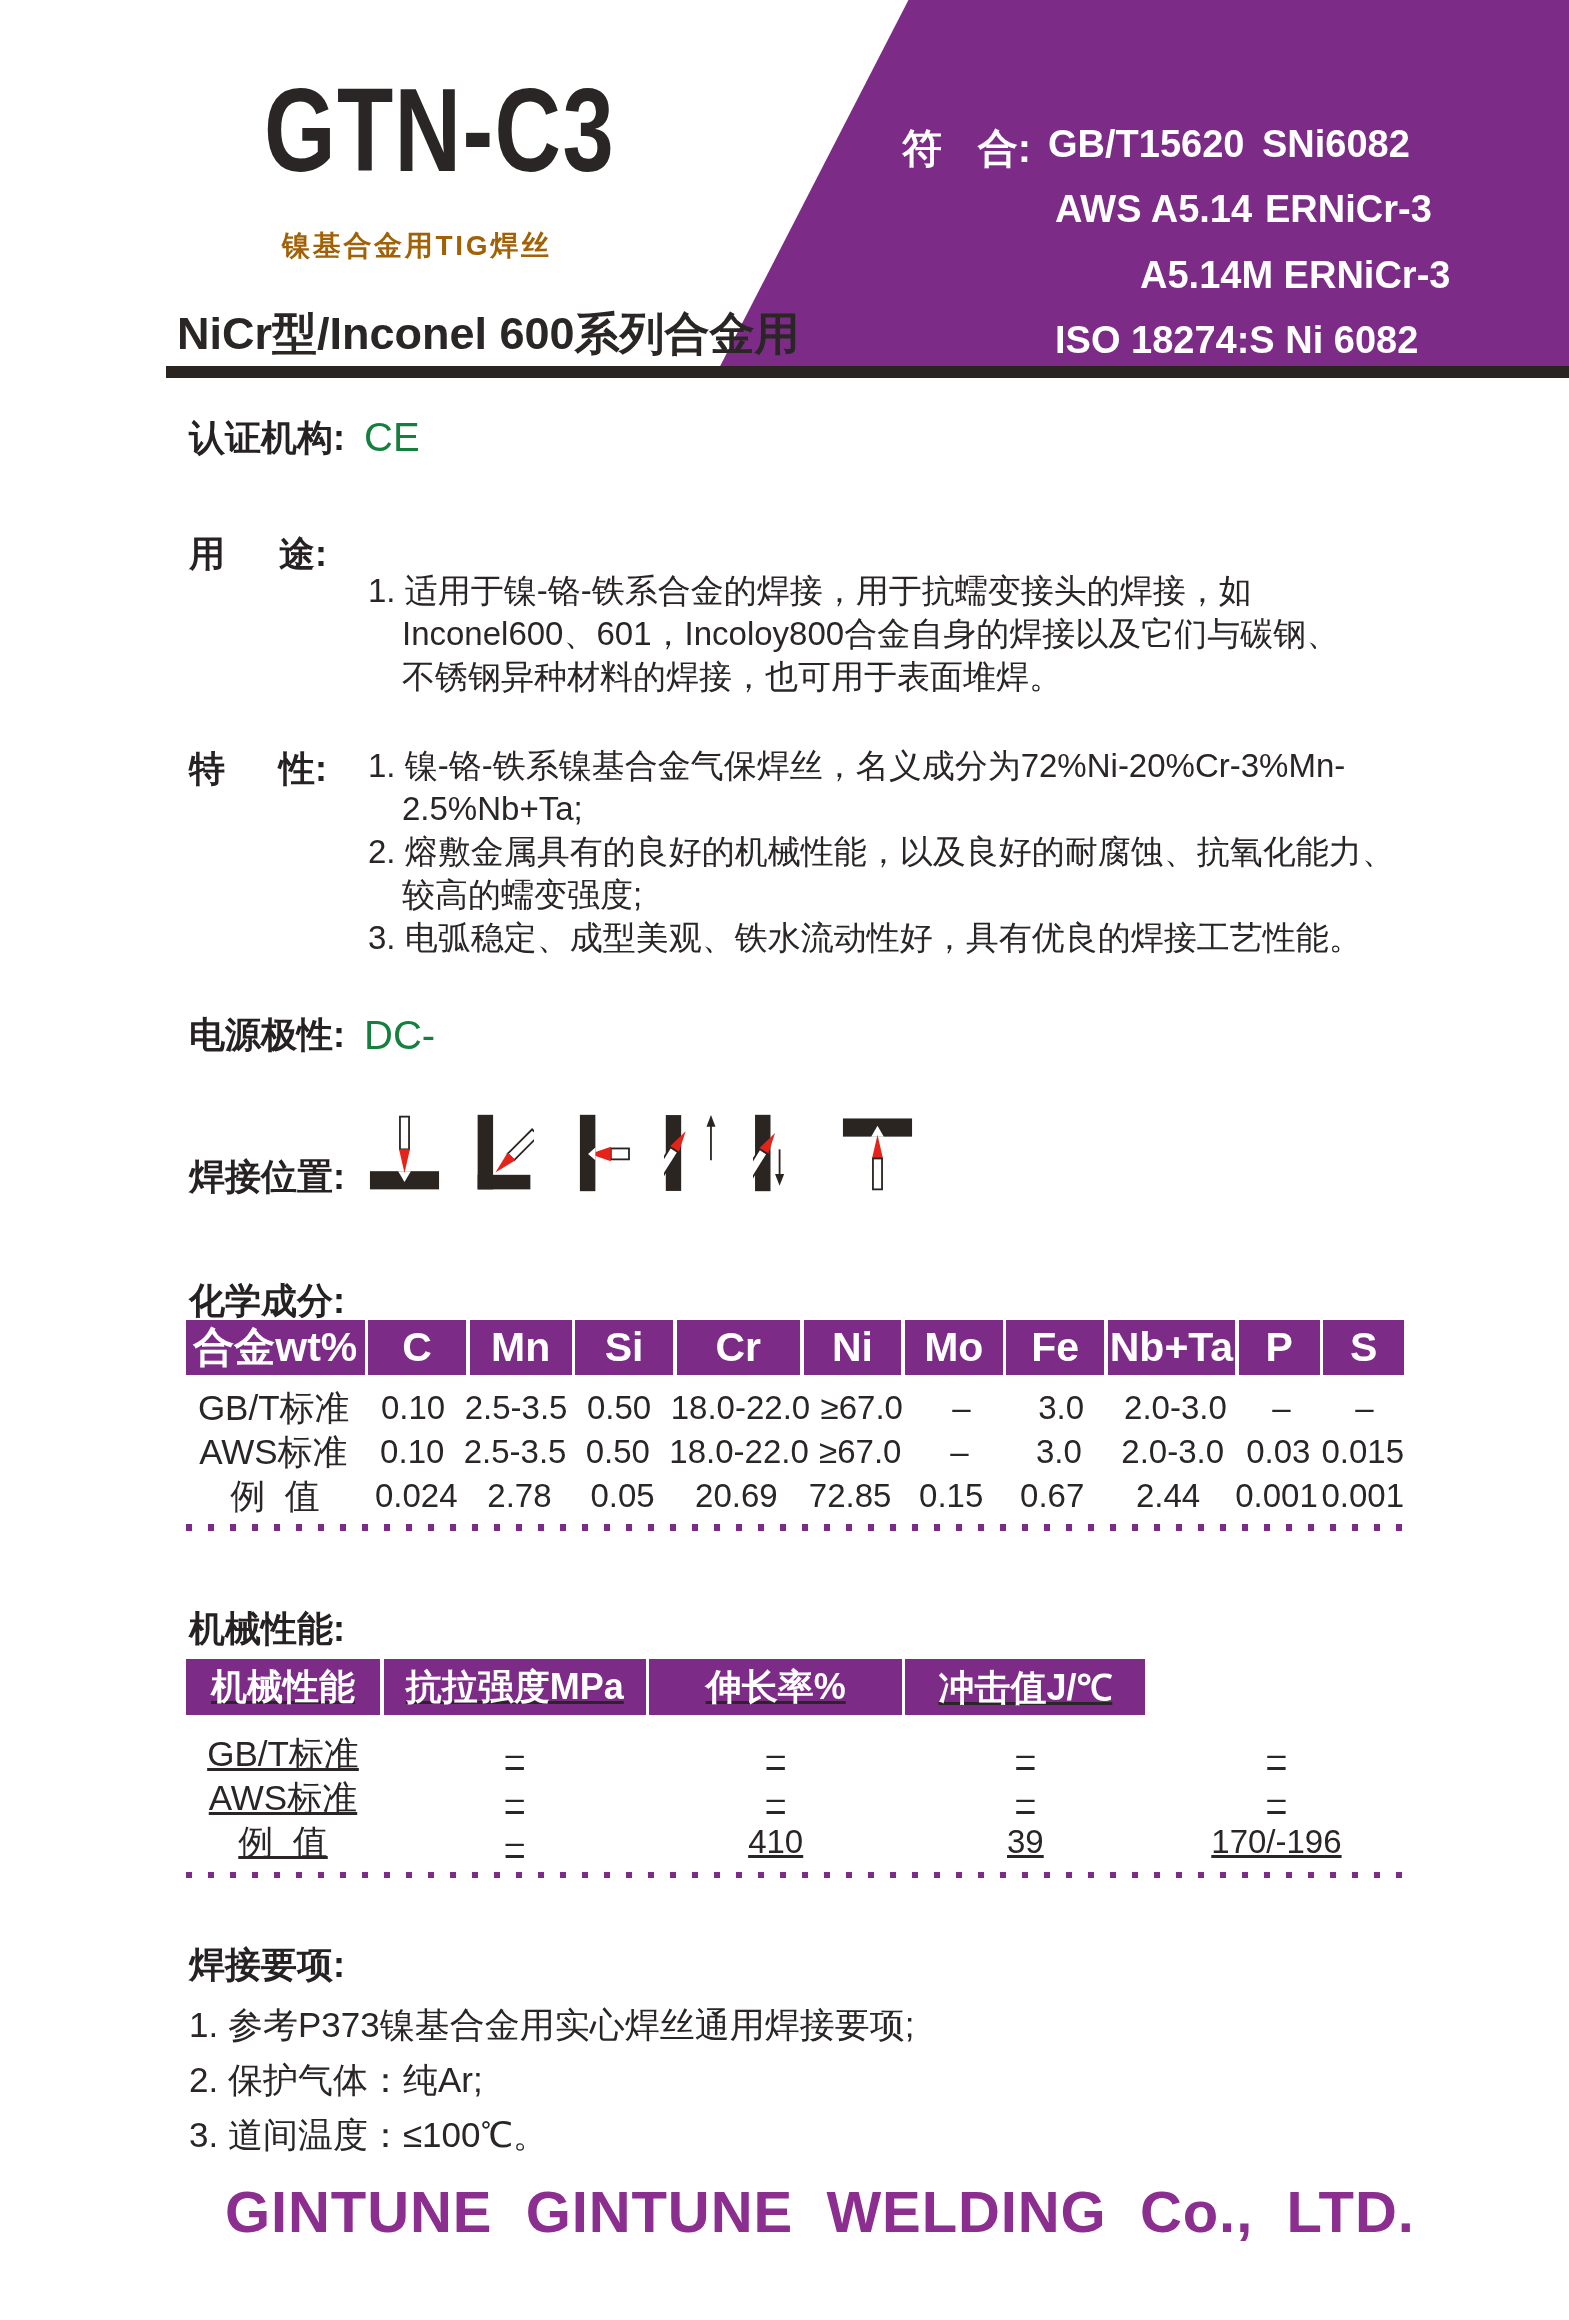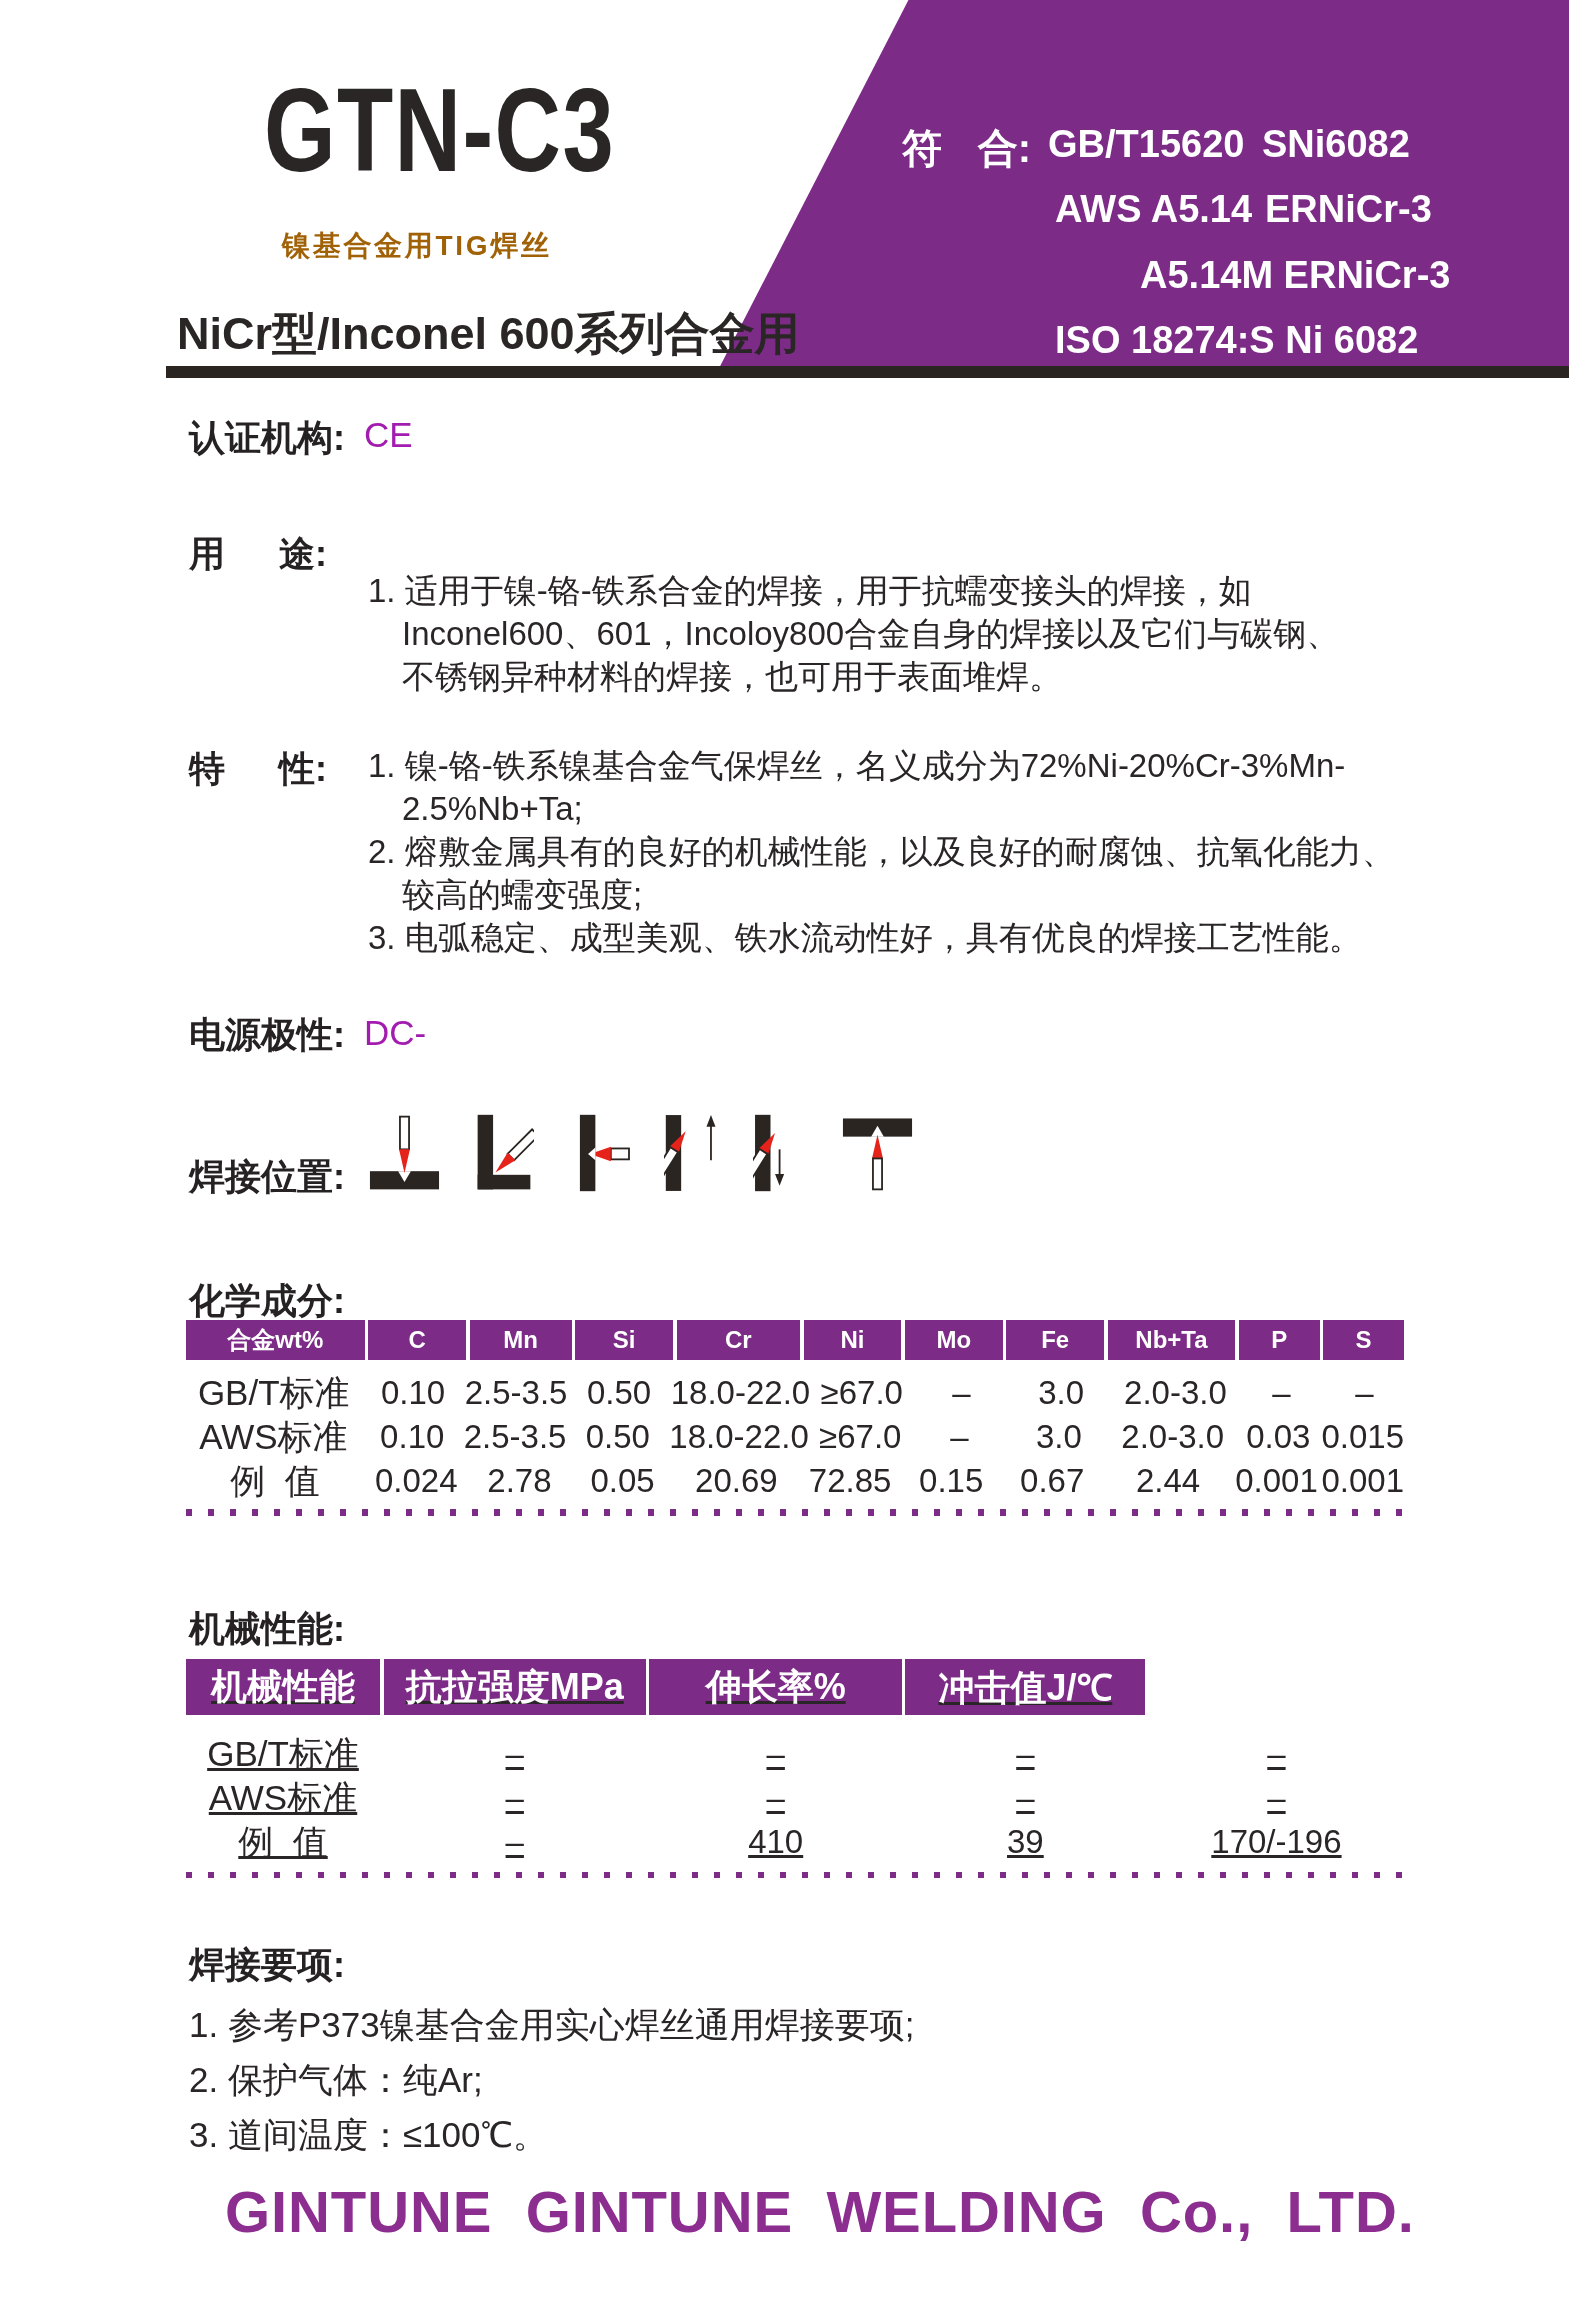--- a/index.html
+++ b/index.html
@@ -42,39 +42,39 @@
   .banner-label{
     left:902px;top:121px;width:129px;
     display:flex;justify-content:space-between;
     font-size:40px;font-weight:bold;color:#ffffff;
   }
   .banner-line{color:#ffffff;font-size:38px;font-weight:bold;white-space:nowrap;}
 
   
   .sec-label{font-size:36px;font-weight:bold;color:#262223;white-space:nowrap;}
   .split-label{width:138px;display:flex;justify-content:space-between;}
-  .plain-value{font-size:35px;color:#a21caf;white-space:nowrap;}
+  .plain-value{font-size:40px;color:#15803d;white-space:nowrap;}
   .body-block{width:1073px;font-size:33px;line-height:43px;color:#2a2627;}
   .body-block .ln{white-space:nowrap;}
   .body-block .cont{padding-left:34px;}
   .notes-block{font-size:35px;line-height:55px;color:#2a2627;}
   .notes-block .ln{white-space:nowrap;}
 
   
   .pos-row{left:368px;top:1113px;display:flex;gap:33px;align-items:flex-start;}
   .pos-row svg{display:block;}
 
   
   .dtable{left:186px;width:1218px;}
   .chem-grid{display:grid;grid-template-columns:210fr 115fr 120fr 115fr 145fr 115fr 115fr 115fr 150fr 95fr 95fr;column-gap:3.6px;}
   .mech-grid{display:grid;grid-template-columns:216fr 292fr 281fr 267fr 284fr;column-gap:3.6px;}
   .th{
     background:#7c2b86;color:#ffffff;
-    height:40px;display:flex;align-items:center;justify-content:center;
-    font-size:24px;font-weight:bold;white-space:nowrap;
+    height:55px;display:flex;align-items:center;justify-content:center;
+    font-size:41px;font-weight:bold;white-space:nowrap;
   }
   .mech-grid .th{height:56px;font-size:36px;}
   .trow{margin-top:0;}
   .td{
     height:44px;display:flex;align-items:center;justify-content:center;
     font-size:33px;color:#2a2627;white-space:pre;
   }
   .td.name{font-size:35px;}
   .first-gap{margin-top:11px;}
   .first-gap-mech{margin-top:17.3px;}

